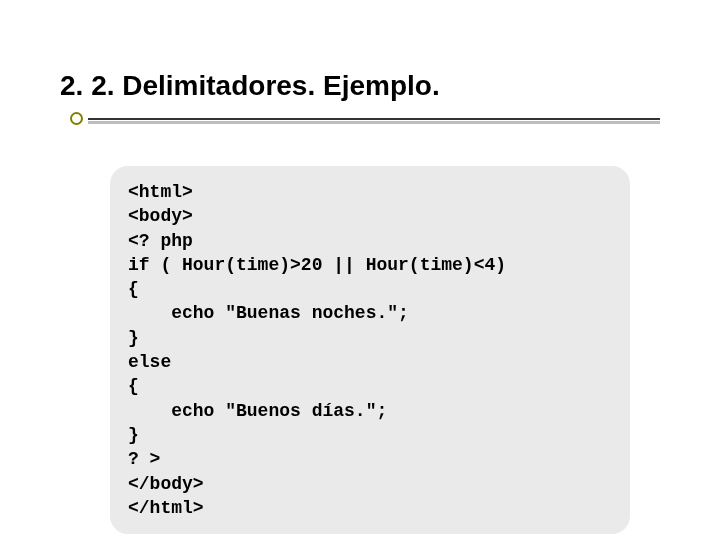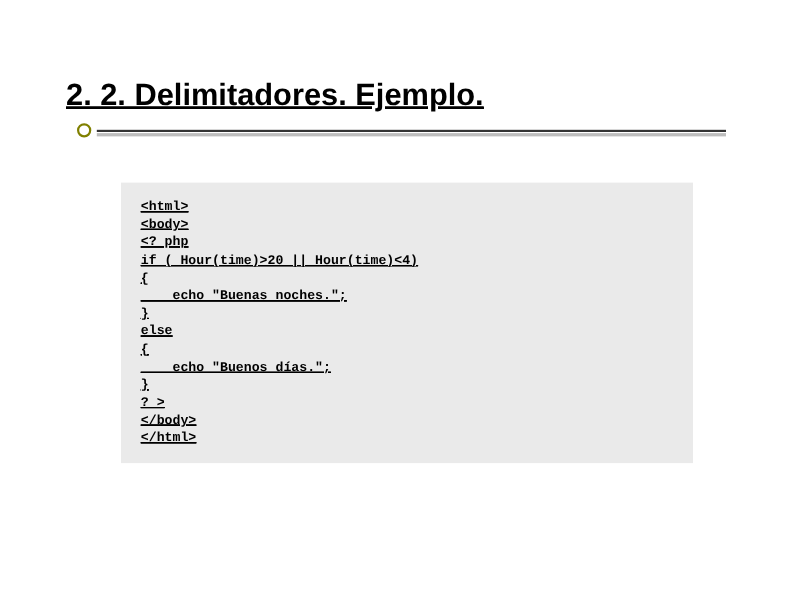--- a/index.html
+++ b/index.html
@@ -1,15 +1,15 @@
 <!DOCTYPE html>
 <html><head>
 <meta charset="utf-8">
 <style>
-  * { margin: 0; padding: 0; box-sizing: border-box; text-decoration: underline; }
+  * { margin: 0; padding: 0; box-sizing: border-box; }
   body {
     width: 720px;
     height: 540px;
     background: #ffffff;
     font-family: Arial, Helvetica, sans-serif;
     position: relative;
   }
   .slide {
     width: 100%;
     height: 100%;
@@ -51,25 +51,26 @@
     top: 9px;
     height: 3px;
     background: #bdbdbd;
   }
   .code-block {
     margin-left: 50px;
     margin-right: 30px;
     background: #eaeaea;
     padding: 14px 18px;
     font-family: "Courier New", Courier, monospace;
-    font-size: 12px;
+    font-size: 18px;
     font-weight: bold;
     color: #000;
     line-height: 1.35;
     white-space: pre;
+    border-radius: 18px;
   }
 </style>
 </head>
 <body>
 
 <div class="slide">
   <div class="title">2. 2. Delimitadores. Ejemplo.</div>
   <div class="underline-group">
     <div class="line-shadow"></div>
     <div class="line-dark"></div>

